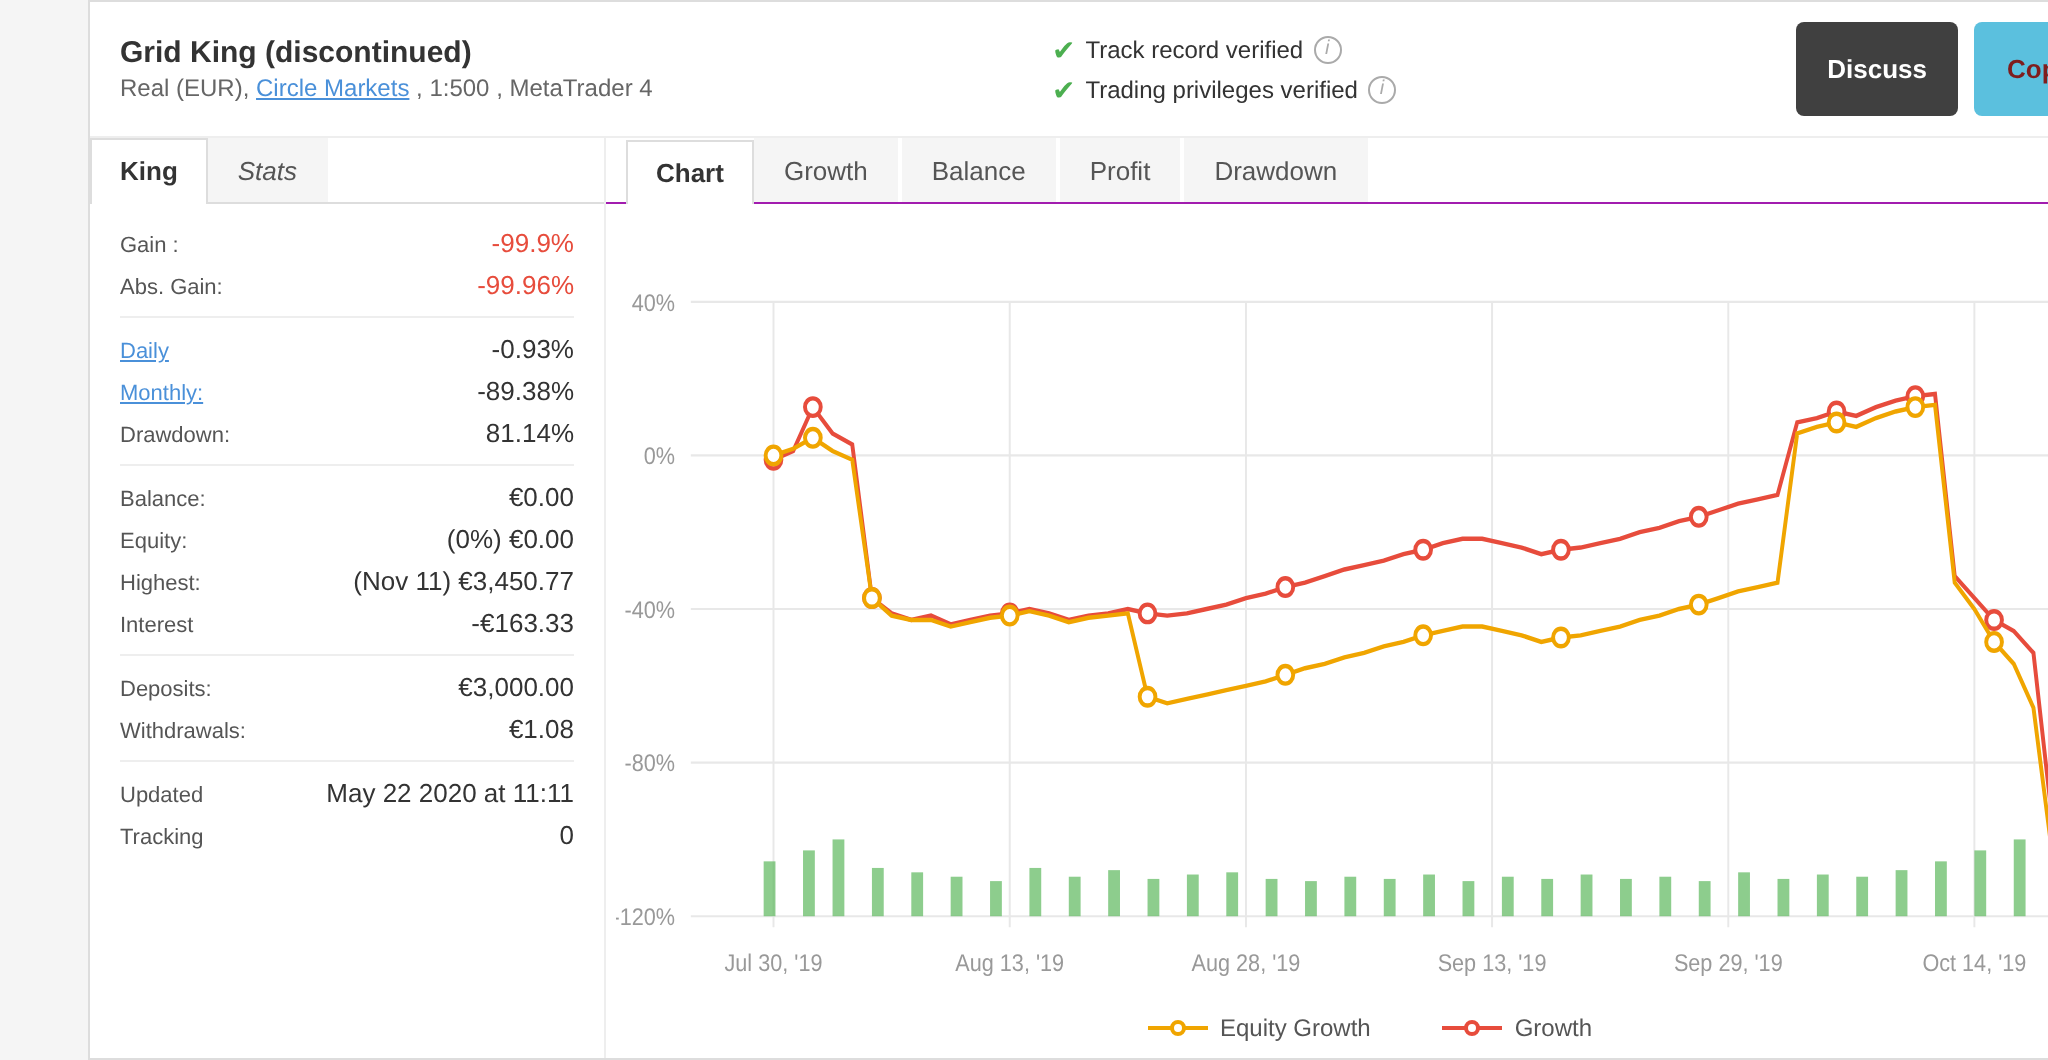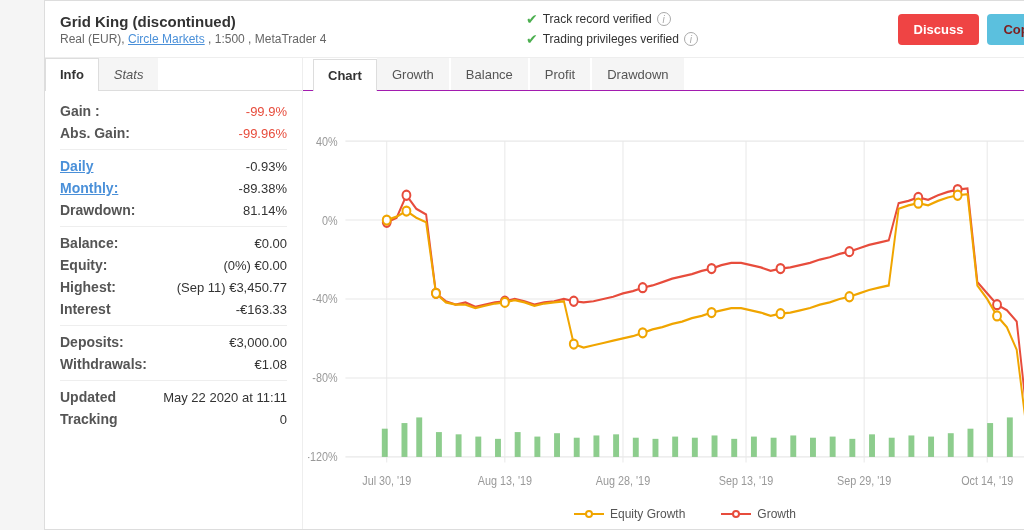--- a/index.html
+++ b/index.html
@@ -9,35 +9,35 @@
     
     .header { display: flex; align-items: center; justify-content: space-between; padding: 10px 15px; border-bottom: 1px solid #eee; background: #fff; }
     .header-left h1 { font-size: 15px; font-weight: bold; color: #333; }
     .header-left p { font-size: 12px; color: #666; margin-top: 2px; }
     .header-left p a { color: #4a90d9; text-decoration: underline; cursor: pointer; }
     .header-center { display: flex; flex-direction: column; gap: 4px; }
     .verified-item { display: flex; align-items: center; gap: 5px; font-size: 12px; color: #333; }
     .check-icon { color: #4caf50; font-size: 14px; }
     .info-icon { color: #aaa; cursor: pointer; font-size: 11px; border: 1px solid #aaa; border-radius: 50%; width: 14px; height: 14px; display: inline-flex; align-items: center; justify-content: center; font-style: italic; font-size: 10px; }
     .header-right { display: flex; gap: 8px; }
-    .btn-discuss { background: #ef4444; color: #fff; border: none; padding: 0 16px; border-radius: 4px; cursor: pointer; font-size: 13px; font-weight: bold; }
+    .btn-discuss { background: #404040; color: #fff; border: none; padding: 16px 16px; border-radius: 4px; cursor: pointer; font-size: 13px; font-weight: bold; }
     .btn-copy { background: #5bc0de; color: #7f1d1d; border: none; padding: 8px 16px; border-radius: 4px; cursor: pointer; font-size: 13px; font-weight: bold; }
 
     
     .main { display: flex; flex: 1; overflow: hidden; }
 
     
     .left-panel { width: 258px; min-width: 258px; border-right: 1px solid #eee; display: flex; flex-direction: column; }
     .left-tabs { display: flex; border-bottom: 1px solid #ddd; background: #fff; }
     .left-tab { padding: 8px 14px; cursor: pointer; font-size: 13px; color: #555; border: 1px solid transparent; border-bottom: none; }
     .left-tab.active { background: #fff; border-color: #ddd #ddd #fff; color: #333; font-weight: bold; margin-bottom: -1px; }
     .left-tab:not(.active) { background: #f5f5f5; border-color: transparent; font-style: italic; }
     .left-content { padding: 12px 15px; overflow-y: auto; flex: 1; }
     .info-row { display: flex; justify-content: space-between; align-items: baseline; margin-bottom: 6px; }
-    .info-label { color: #555; font-size: 14px; font-weight: bold; }
+    .info-label { color: #555; font-size: 11px; }
     .info-label a { color: #4a90d9; text-decoration: underline; cursor: pointer; }
     .info-value { font-size: 13px; color: #333; text-align: right; }
     .info-value.red { color: #e74c3c; }
     .divider { border: none; border-top: 1px solid #eee; margin: 8px 0; }
 
     
     .right-panel { flex: 1; display: flex; flex-direction: column; }
     .chart-tabs { display: flex; align-items: center; border-bottom: 1px solid #a21caf; padding: 0 10px; background: #fff; }
     .chart-tab { padding: 8px 14px; cursor: pointer; font-size: 13px; color: #555; border: 1px solid transparent; border-bottom: none; }
     .chart-tab.active { background: #fff; border-color: #ddd #ddd #fff; color: #333; font-weight: bold; margin-bottom: -1px; }
@@ -79,21 +79,21 @@
     <div class="header-right">
       <button class="btn-discuss">Discuss</button>
       <button class="btn-copy">Copy</button>
     </div>
   </div>
 
   <div class="main">
 
     <div class="left-panel">
       <div class="left-tabs">
-        <div class="left-tab active">Info</div>
+        <div class="left-tab active">King</div>
         <div class="left-tab">Stats</div>
       </div>
       <div class="left-content">
         <div class="info-row">
           <span class="info-label">Gain :</span>
           <span class="info-value red">-99.9%</span>
         </div>
         <div class="info-row">
           <span class="info-label">Abs. Gain:</span>
           <span class="info-value red">-99.96%</span>
@@ -115,21 +115,21 @@
         <div class="info-row">
           <span class="info-label">Balance:</span>
           <span class="info-value">€0.00</span>
         </div>
         <div class="info-row">
           <span class="info-label">Equity:</span>
           <span class="info-value">(0%) €0.00</span>
         </div>
         <div class="info-row">
           <span class="info-label">Highest:</span>
-          <span class="info-value">(Sep 11) €3,450.77</span>
+          <span class="info-value">(Nov 11) €3,450.77</span>
         </div>
         <div class="info-row">
           <span class="info-label">Interest</span>
           <span class="info-value">-€163.33</span>
         </div>
         <hr class="divider">
         <div class="info-row">
           <span class="info-label">Deposits:</span>
           <span class="info-value">€3,000.00</span>
         </div>

